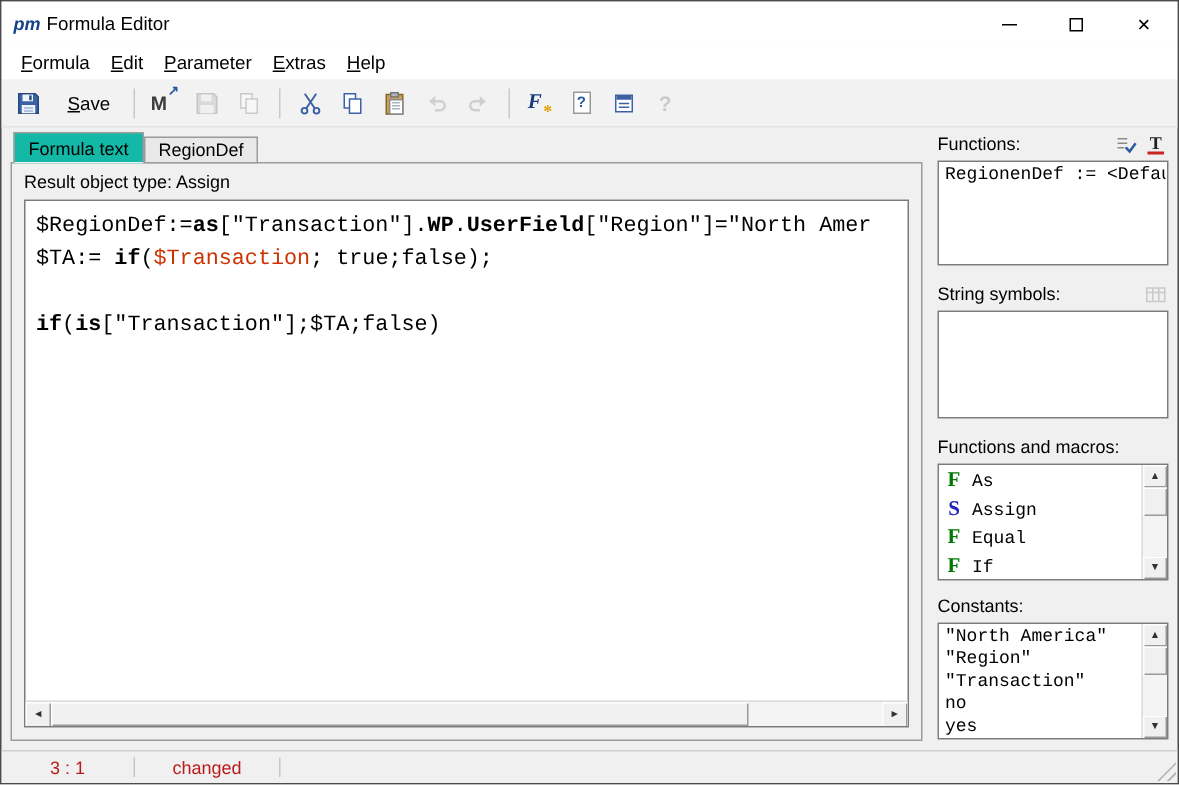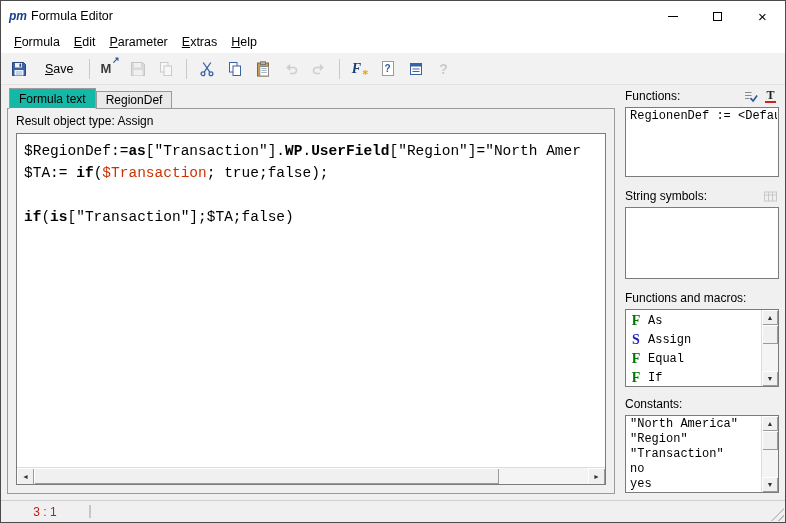--- a/index.html
+++ b/index.html
@@ -329,18 +329,19 @@
             </div>
         </div>
       </div>
 
     </div>
   </div>
 
   <div class="statusbar">
     <div class="sb-panel sb-pos">3 : 1</div>
     <div class="sb-div"></div>
+    <div class="sb-panel sb-state">changed</div>
     <div class="sb-div"></div>
     <div class="sb-fill"></div>
     <div class="grip"></div>
   </div>
 
 </div>
 
 </body></html>

